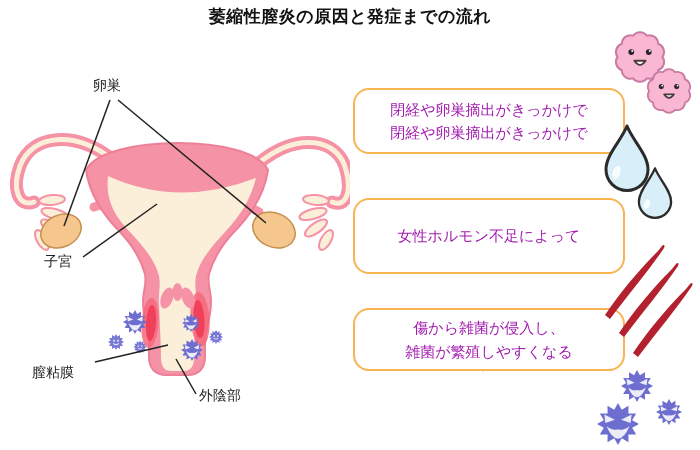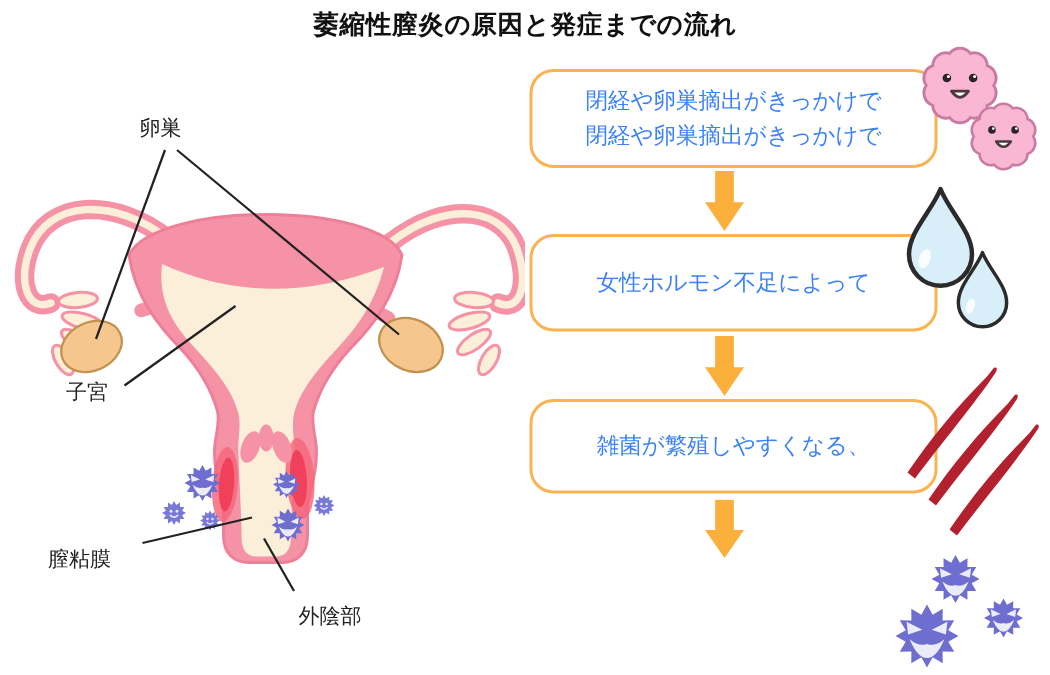--- a/index.html
+++ b/index.html
@@ -3,35 +3,35 @@
 <meta charset="utf-8">
 <style>
   html,body{margin:0;padding:0;background:#fff;}
   #stage{position:relative;width:700px;height:450px;background:#fff;overflow:hidden;
          font-family:"Liberation Sans","DejaVu Sans",sans-serif;}
   .page-title{position:absolute;top:5px;left:0;width:700px;text-align:center;
               font-size:17px;font-weight:bold;color:#111;letter-spacing:.5px;}
   .flow-box{position:absolute;left:353px;width:272px;background:#fff;
             border:2px solid #f8b452;border-radius:16px;box-sizing:border-box;
             display:flex;flex-direction:column;justify-content:center;align-items:center;
-            font-size:15px;line-height:1.55;color:#3b82f6;text-align:center;z-index:1;}
+            font-size:15px;line-height:1.55;color:#a21caf;text-align:center;z-index:1;margin-top:42px;}
   #box1{top:46px;height:66px}
-  #box2{top:156px;height:65px}
+  #box2{top:156px;height:76px}
   #box3{top:266px;height:63px}
   #box4{top:374px;height:64px;border:3px solid #ee2222;border-radius:20px;}
   .flow-arrow{position:absolute;left:470px;width:26px;background:#fbb03c;z-index:0;
               clip-path:polygon(26% 0,74% 0,74% 52%,100% 52%,50% 100%,0 52%,26% 52%);}
   #arrow1{top:114px;height:40px}
   #arrow2{top:224px;height:40px}
   #arrow3{top:333px;height:39px}
   .anatomy-label{position:absolute;font-size:14px;color:#222;z-index:3;white-space:nowrap;}
   #lbl-ovary{left:93px;top:77px}
   #lbl-uterus{left:44px;top:253px}
   #lbl-mucosa{left:32px;top:364px}
-  #lbl-vulva{left:199px;top:402px}
+  #lbl-vulva{left:199px;top:387px}
   .deco{position:absolute;z-index:5;}
   svg{display:block}
 </style>
 </head>
 <body>
 
 <div id="stage">
 
   <div class="page-title">萎縮性膣炎の原因と発症までの流れ</div>
 
@@ -140,21 +140,22 @@
     <div>閉経や卵巣摘出がきっかけで</div>
   </div>
   <div class="flow-arrow" id="arrow1"></div>
 
   <div class="flow-box" id="box2">
     <div>女性ホルモン不足によって</div>
   </div>
   <div class="flow-arrow" id="arrow2"></div>
 
   <div class="flow-box" id="box3">
-    <div>雑菌が繁殖しやすくなる、</div>
+    <div>傷から雑菌が侵入し、</div>
+    <div>雑菌が繁殖しやすくなる</div>
   </div>
   <div class="flow-arrow" id="arrow3"></div>
 
 
   <svg class="deco" style="left:605px;top:28px" width="95" height="90" viewBox="0 0 95 90">
     <use href="#fluff" transform="translate(35,29) scale(1.25)"></use>
     <use href="#fluff" transform="translate(64,63) scale(1.1)"></use>
   </svg>
 
   <svg class="deco" style="left:600px;top:118px" width="100" height="110" viewBox="0 0 100 110">

